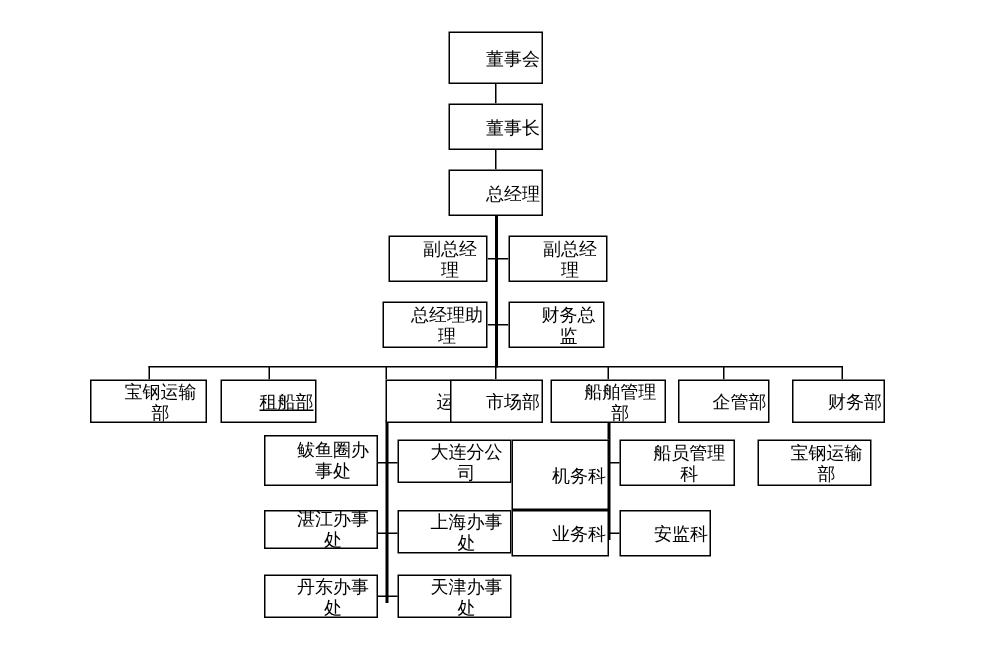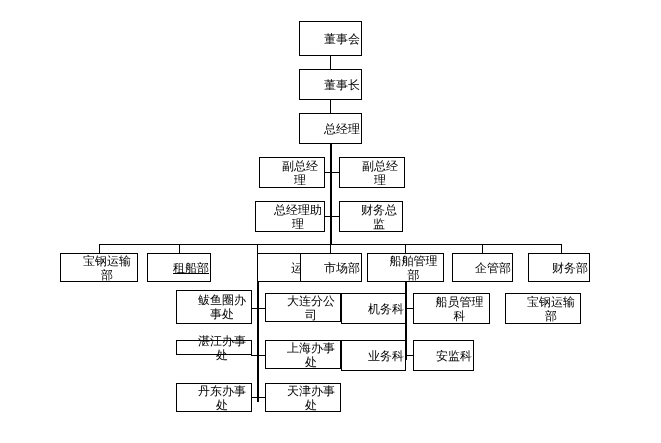--- a/index.html
+++ b/index.html
@@ -125,31 +125,31 @@
   <div class="node" style="left:528px; top:253px; width:62px; height:29px;">
     <span>财务部</span>
   </div>
 
   <div class="node" style="left:176px; top:290px; width:76px; height:34px;">
     <span>鲅鱼圈办事处</span>
   </div>
   <div class="node" style="left:265px; top:293px; width:76px; height:29px;">
     <span>大连分公司</span>
   </div>
-  <div class="node" style="left:341px; top:293px; width:65px; height:31px;">
+  <div class="node" style="left:341px; top:293px; width:65px; height:47px;">
     <span>机务科</span>
   </div>
   <div class="node" style="left:413px; top:293px; width:77px; height:31px;">
     <span>船员管理科</span>
   </div>
   <div class="node" style="left:505px; top:293px; width:76px; height:31px;">
     <span>宝钢运输部</span>
   </div>
 
-  <div class="node" style="left:176px; top:340px; width:76px; height:15px;">
+  <div class="node" style="left:176px; top:340px; width:76px; height:26px;">
     <span>湛江办事处</span>
   </div>
   <div class="node" style="left:265px; top:340px; width:76px; height:29px;">
     <span>上海办事处</span>
   </div>
   <div class="node" style="left:341px; top:340px; width:65px; height:31px;">
     <span>业务科</span>
   </div>
   <div class="node" style="left:413px; top:340px; width:61px; height:31px;">
     <span>安监科</span>

